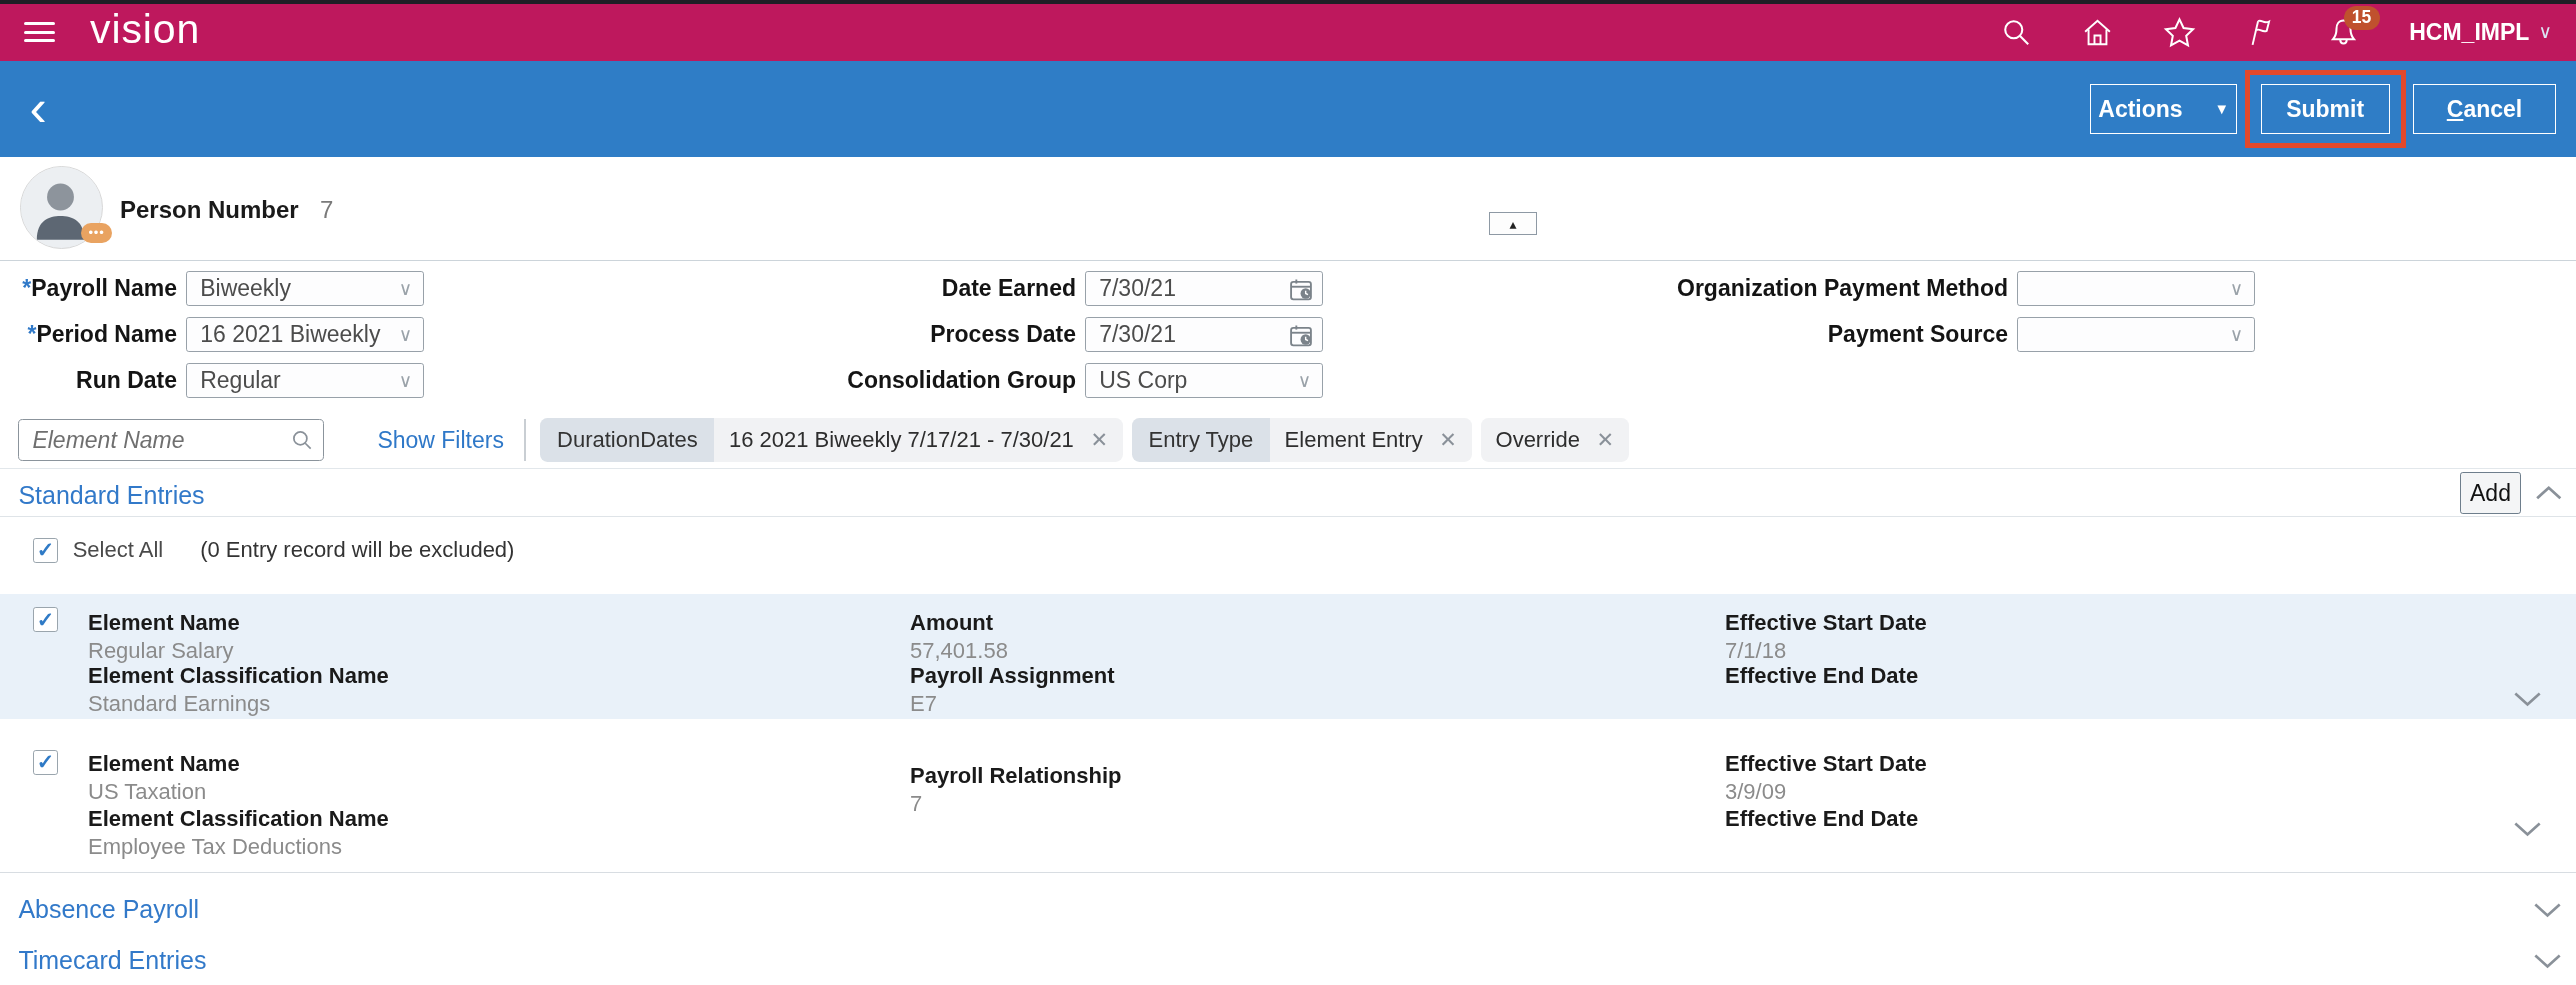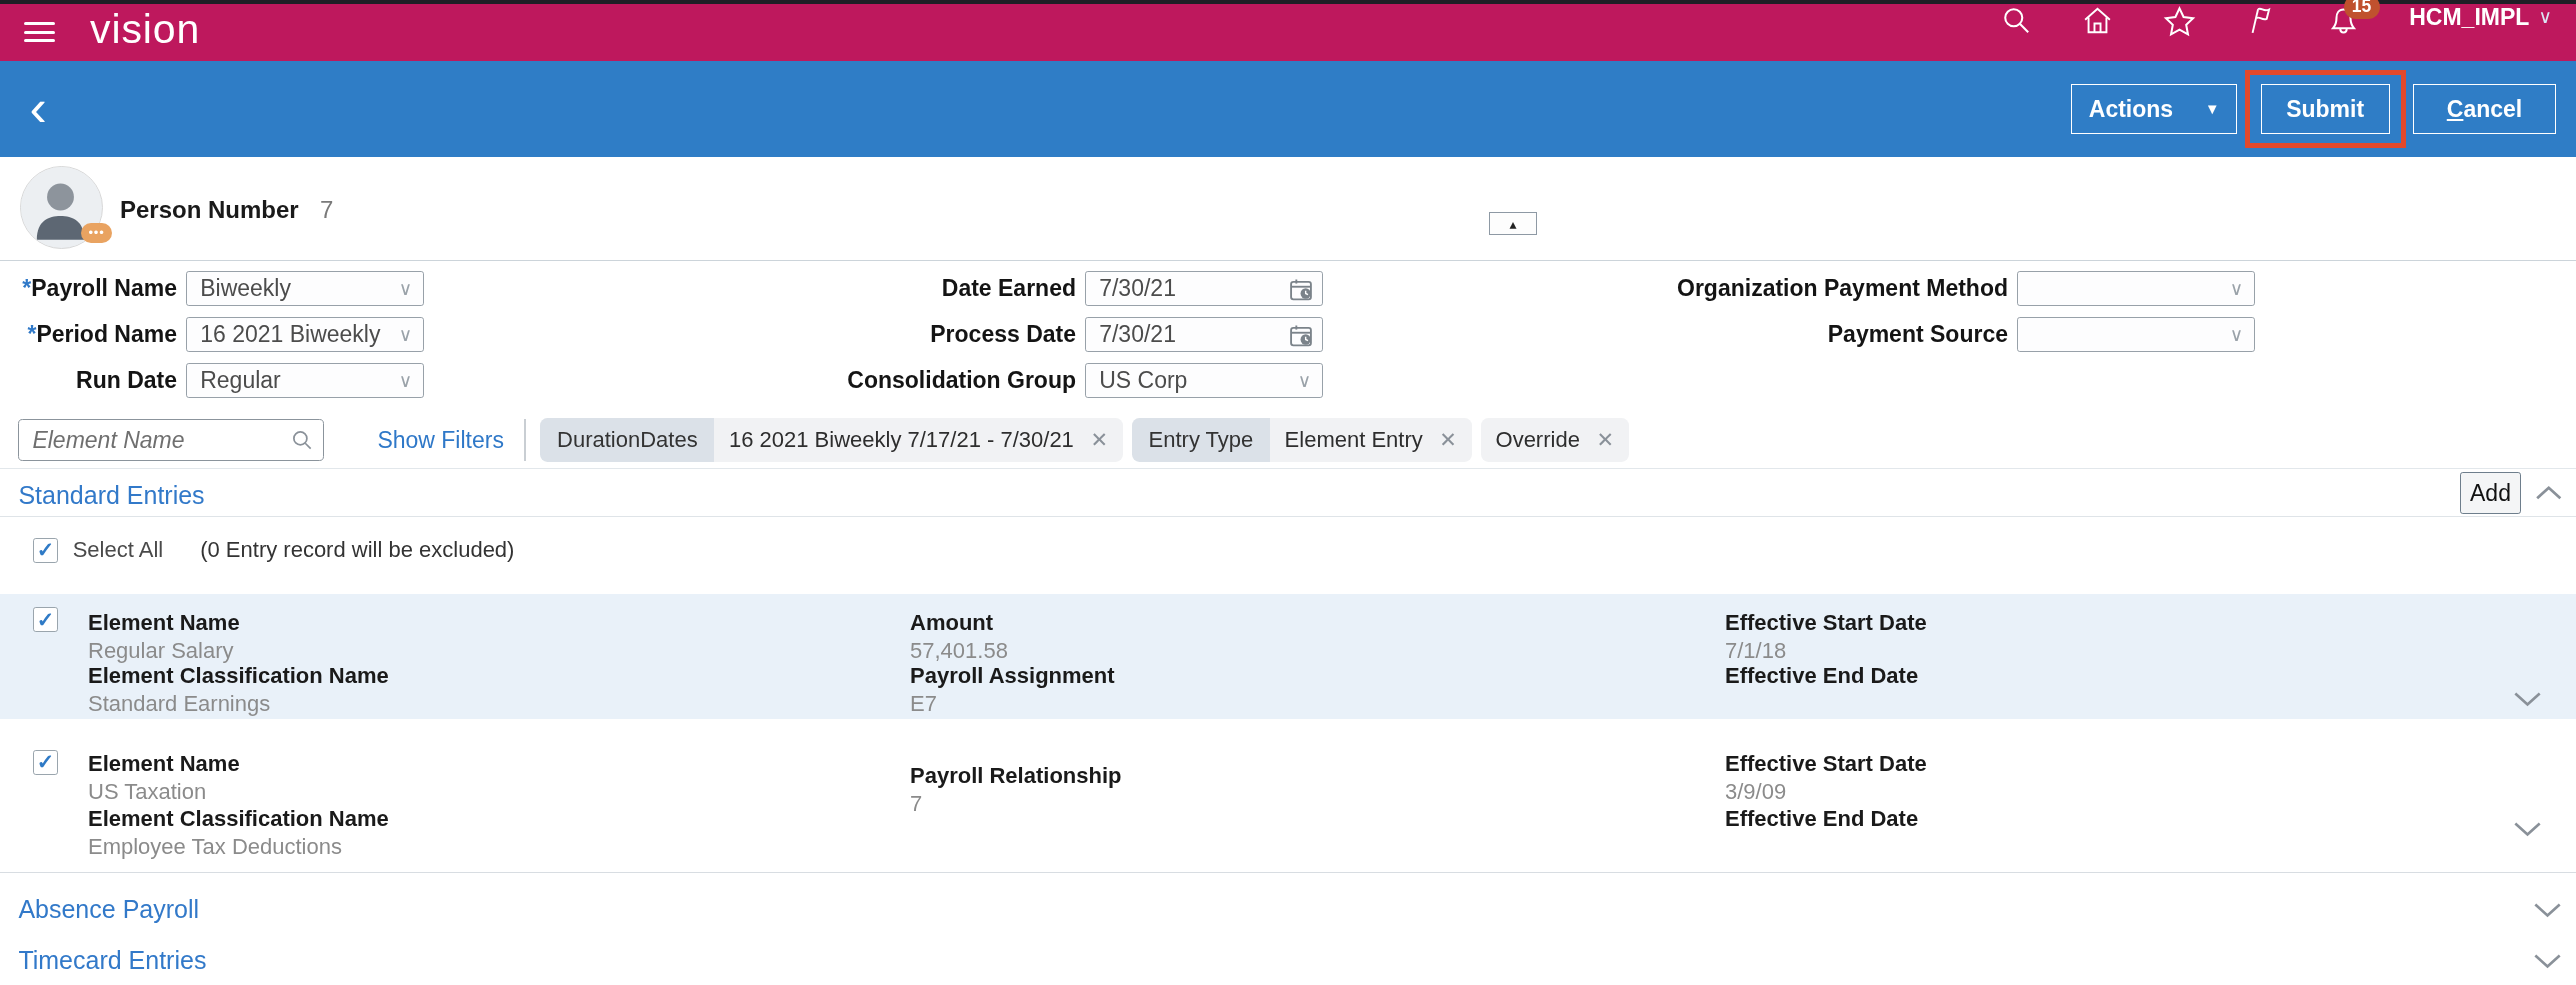--- a/index.html
+++ b/index.html
@@ -13,21 +13,21 @@
   .topstrip { position:absolute; top:0; left:0; right:0; height:3.7px; background:#1f1f26; }
 
   
   .globalbar {
     position:absolute; top:3.7px; left:0; right:0; height:57px;
     background:#be185d; display:flex; align-items:center; color:#fff;
   }
   .hamburger { margin-left:24px; width:31px; cursor:pointer; }
   .hamburger div { height:2.8px; background:#fff; margin:5.5px 0; border-radius:1.8px; }
   .logo { margin-left:35px; font-size:41px; letter-spacing:0.9px; color:#fff; font-weight:400; line-height:1; padding-bottom:5.5px; }
-  .gb-right { position:absolute; right:24px; top:0; height:57px; display:flex; align-items:flex-start; gap:48px; }
+  .gb-right { position:absolute; right:24px; top:0; height:57px; display:flex; align-items:center; gap:48px; }
   .gicon { position:relative; display:flex; align-items:center; cursor:pointer; }
   .gicon svg { display:block; }
   .badge {
     position:absolute; top:-9.2px; right:-18.4px; background:#c0512e; color:#fff;
     font-size:17.5px; font-weight:bold; padding:1.8px 8.3px; border-radius:12px; line-height:1.2;
   }
   .usermenu { display:flex; align-items:center; gap:9.2px; font-size:23px; font-weight:bold; cursor:pointer; }
   .user-chev { font-size:18.4px; font-weight:400; color:#dce6f5; }
 
   
@@ -36,21 +36,21 @@
     background:#2f7dc6; color:#fff; display:flex; align-items:center;
   }
   .back { margin-left:22px; font-size:52px; font-weight:400; line-height:0.8; cursor:pointer; padding:0 7.4px; }
   .page-title { margin-left:24px; font-size:34px; font-weight:400; letter-spacing:0.3px; }
   .pb-right { position:absolute; right:20px; top:0; height:96px; display:flex; align-items:center; }
   .hbtn {
     border:1.8px solid #fff; background:transparent; color:#fff;
     font-family:"Liberation Sans",sans-serif; font-size:23px; font-weight:bold;
     height:50px; display:flex; align-items:center; justify-content:center; cursor:pointer;
   }
-  .btn-actions { width:166px; gap:32px; }
+  .btn-actions { width:147px; gap:32px; }
   .btn-actions .tri { font-size:14.7px; }
   .btn-submit { width:129px; }
   .btn-cancel { width:143px; }
   .red-annot { border:5.5px solid #e2492c; padding:9.2px 11px; margin:0 7.4px; }
   .cancel-text { display:block; }
   .cancel-text::first-letter { text-decoration:underline; }
 
   
   .person-sec { position:absolute; top:157px; left:0; right:0; height:104px; background:#fff; border-bottom:1.8px solid #ccd4da; }
   .avatar { position:absolute; left:20px; top:9.2px; width:83px; height:83px; border-radius:50%; overflow:hidden; border:1.8px solid #d8d8d8; background:#eceff2; }

